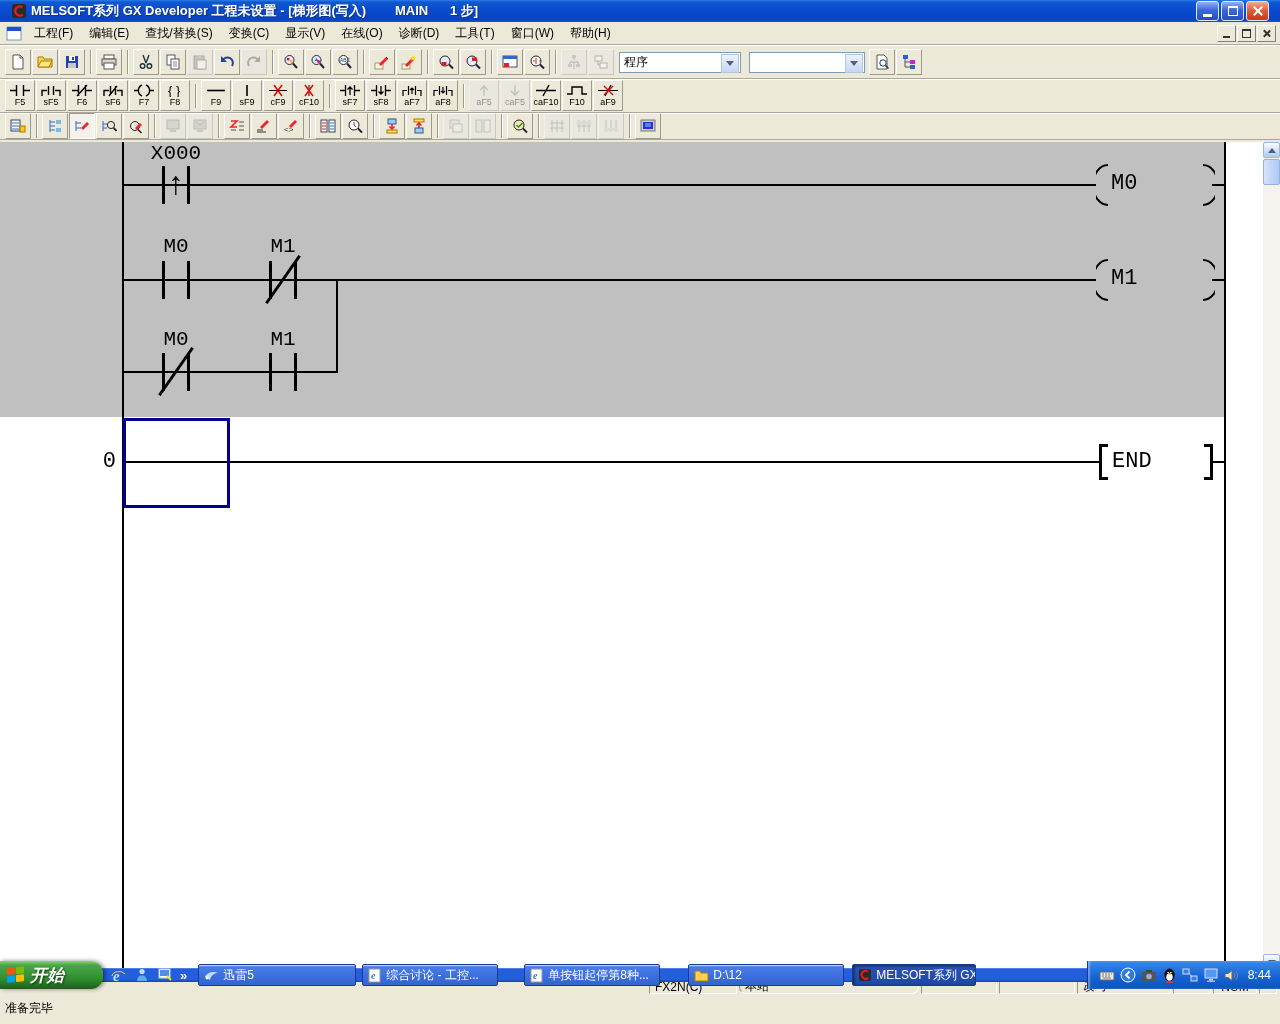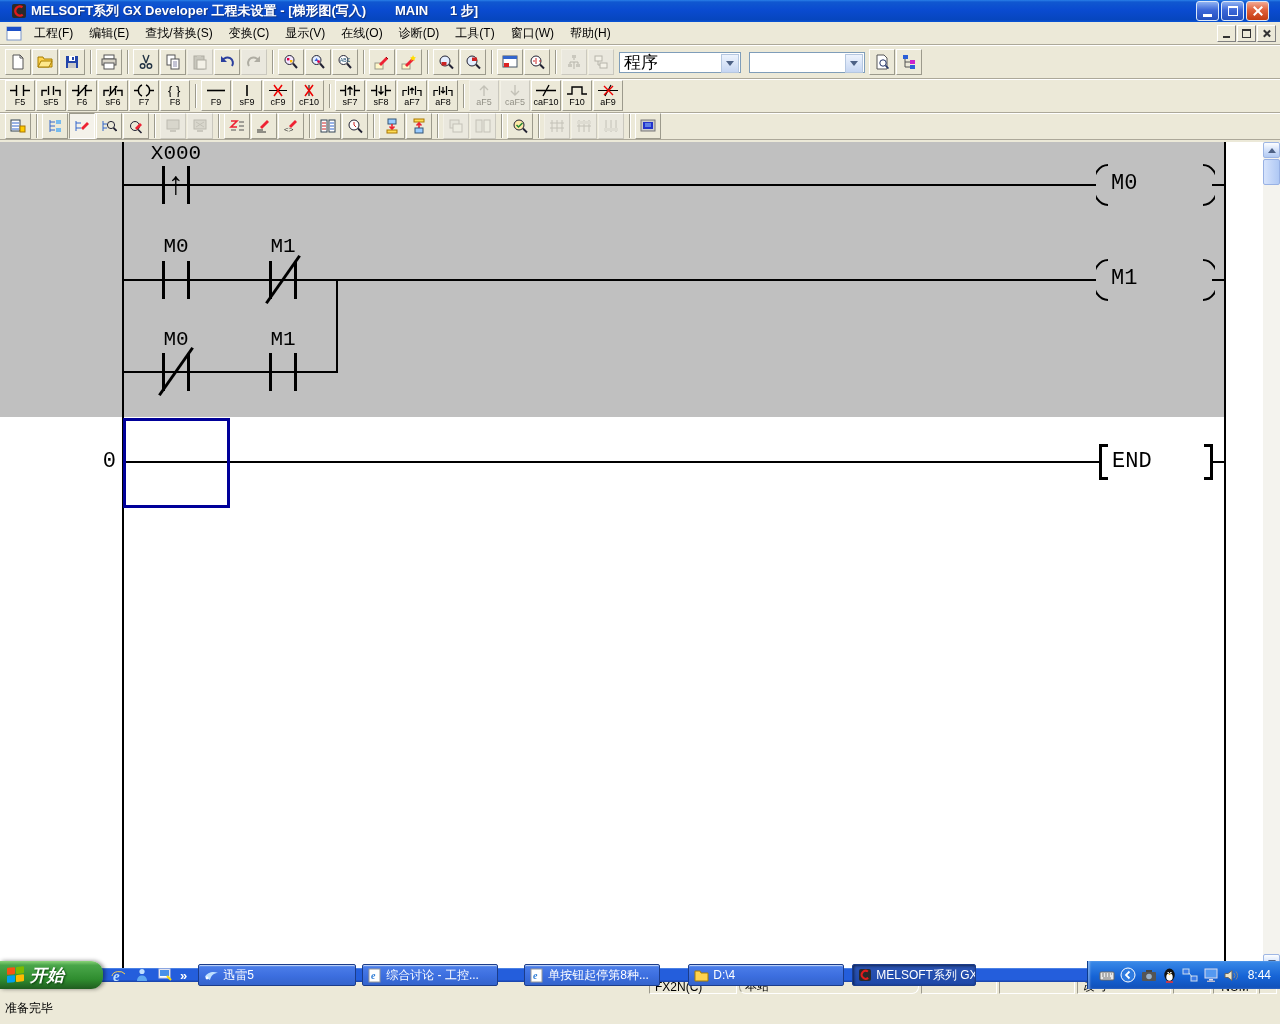--- a/index.html
+++ b/index.html
@@ -45,21 +45,21 @@
     background:#ECE9D8;display:flex;align-items:center;justify-content:center;margin-right:1px;}
   .lbtn{width:28px;height:29px;flex:none;border:1px solid;border-color:#FFFFFF #9C9A8C #9C9A8C #FFFFFF;
     background:#ECE9D8;display:flex;flex-direction:column;align-items:center;justify-content:center;margin-right:1px;}
   .lbtn .key{font-size:9px;line-height:9px;margin-top:1px;color:#000;}
   .pressed{border-color:#9C9A8C #FFFFFF #FFFFFF #9C9A8C;background:#F4F2EA;}
   .dis{opacity:.40;filter:grayscale(1);justify-content:center;}
   .sep{width:0;height:24px;border-left:1px solid #9C9A8C;border-right:1px solid #fff;margin:0 4px;flex:none;}
   .ic{display:flex;align-items:center;justify-content:center;}
   .combo{height:21px;background:#fff;border:1px solid #7F9DB9;display:flex;align-items:center;
     padding-left:4px;position:relative;margin:0 4px;flex:none;box-sizing:border-box;}
-  .combo .cval{font-size:17px;}
+  .combo .cval{font-size:12px;}
   .combo .drop{position:absolute;right:1px;top:1px;width:16px;height:17px;border:1px solid #B5C7E0;
     background:linear-gradient(180deg,#EDF3FD,#C6D6F2);display:flex;align-items:center;justify-content:center;}
   .tri-d{width:0;height:0;border:4px solid transparent;border-top:5px solid #4D6185;margin-top:4px;}
 
   
   .client{position:absolute;left:0;top:142px;width:1280px;height:835px;background:#fff;overflow:hidden;}
   .gray-region{position:absolute;left:0;top:0;width:1226px;height:275px;background:#C0C0C0;}
   .hline{position:absolute;height:2px;background:#000;}
   .vline{position:absolute;width:2px;background:#000;}
   .contact{position:absolute;width:54px;height:38px;}
@@ -805,21 +805,21 @@
           </svg>
         </span>
       <span>单按钮起停第8种...</span>
     </div>
     <div class="task" style="width:156px;margin-right:8px;">
       <span class="ic">
           <svg width="15" height="13" viewBox="0 0 15 13">
             <path d="M1 12V2h5l1 2h7v8z" fill="#FFD34E" stroke="#A67C00"></path>
           </svg>
         </span>
-      <span>D:\4</span>
+      <span>D:\12</span>
     </div>
     <div class="task active" style="width:124px;">
       <span class="ic">
           <svg width="14" height="14" viewBox="0 0 14 14">
             <rect x="1" y="1" width="12" height="12" rx="2" fill="#2A2A2A"></rect>
             <path d="M10 3.5a4 4 0 1 0 .2 6.4" fill="none" stroke="#E11C1C" stroke-width="2"></path>
           </svg>
         </span>
       <span>MELSOFT系列 GX D...</span>
     </div>

